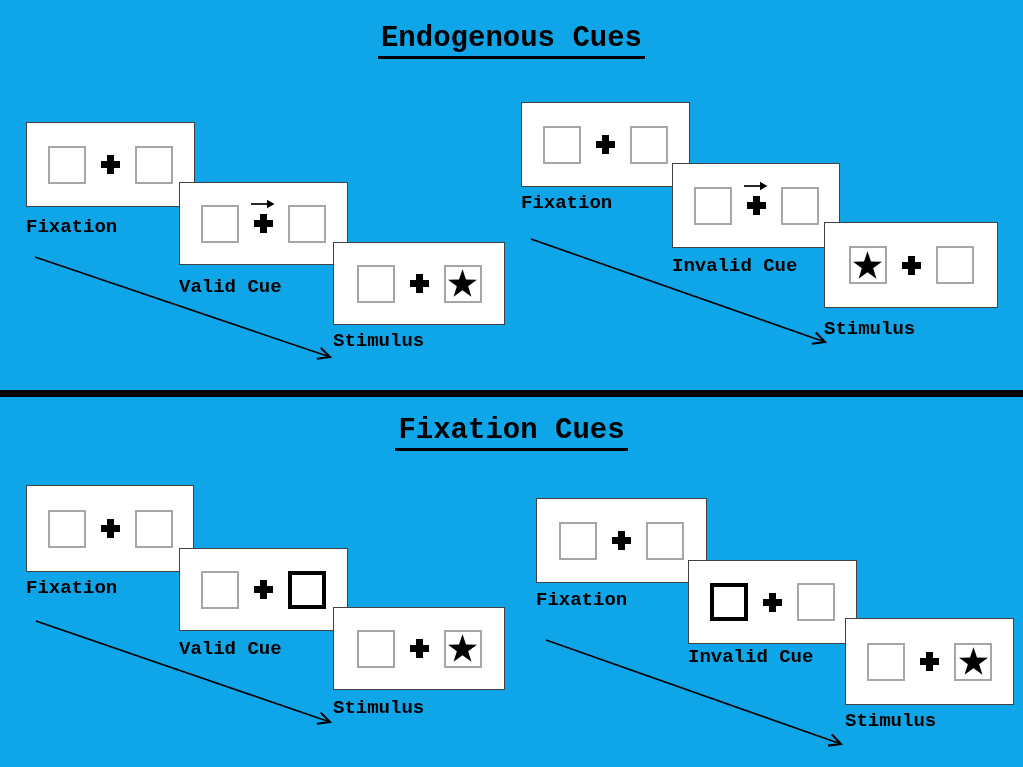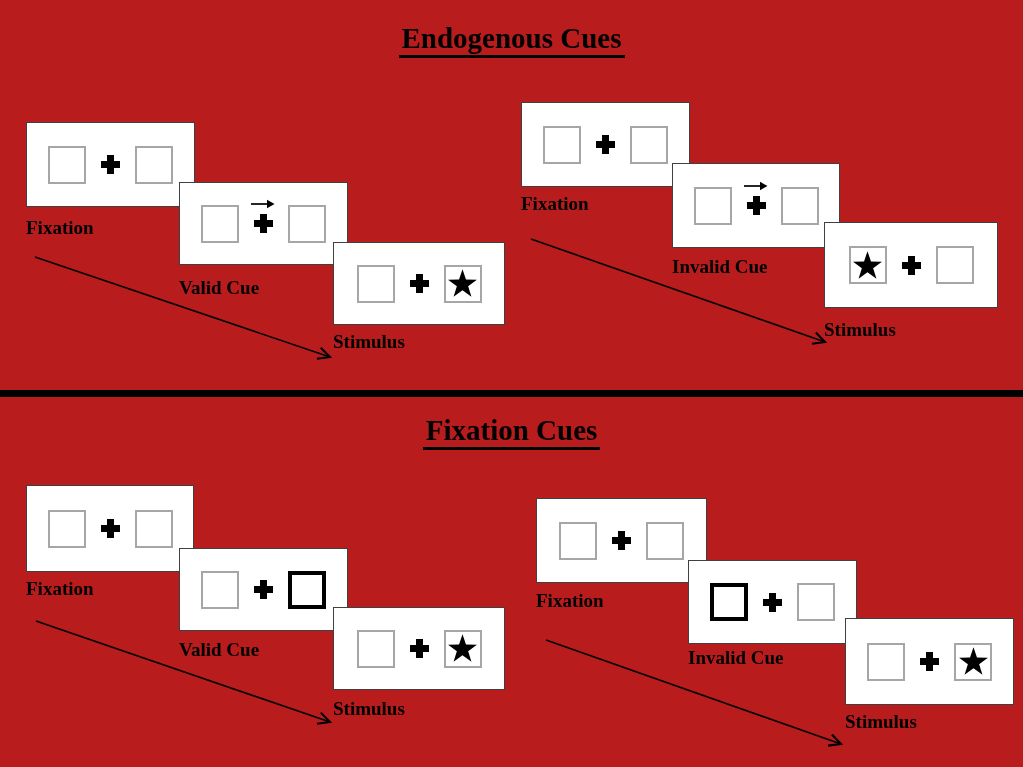--- a/index.html
+++ b/index.html
@@ -1,18 +1,18 @@
 <!DOCTYPE html>
 <html><head>
 <meta charset="utf-8">
 <style>
   html,body{margin:0;padding:0;background:#ffffff;}
   #canvas{
-    position:relative;width:1023px;height:767px;background:#b91c1c;
-    font-family:Liberation Serif, serif;color:#000;overflow:hidden;
+    position:relative;width:1023px;height:767px;background:#0ea5e9;
+    font-family:Liberation Mono, monospace;color:#000;overflow:hidden;
   }
   .title{
     position:absolute;left:0;width:100%;text-align:center;
     font-size:29px;font-weight:bold;
   }
   .title span{border-bottom:3px solid #000;padding:0 3px 1px 3px;}
   .divider{position:absolute;left:0;top:390px;width:1023px;height:7px;background:#000;}
   .panel{
     position:absolute;background:#fff;border:1px solid #404040;box-sizing:border-box;
     display:flex;align-items:center;justify-content:center;gap:15px;

